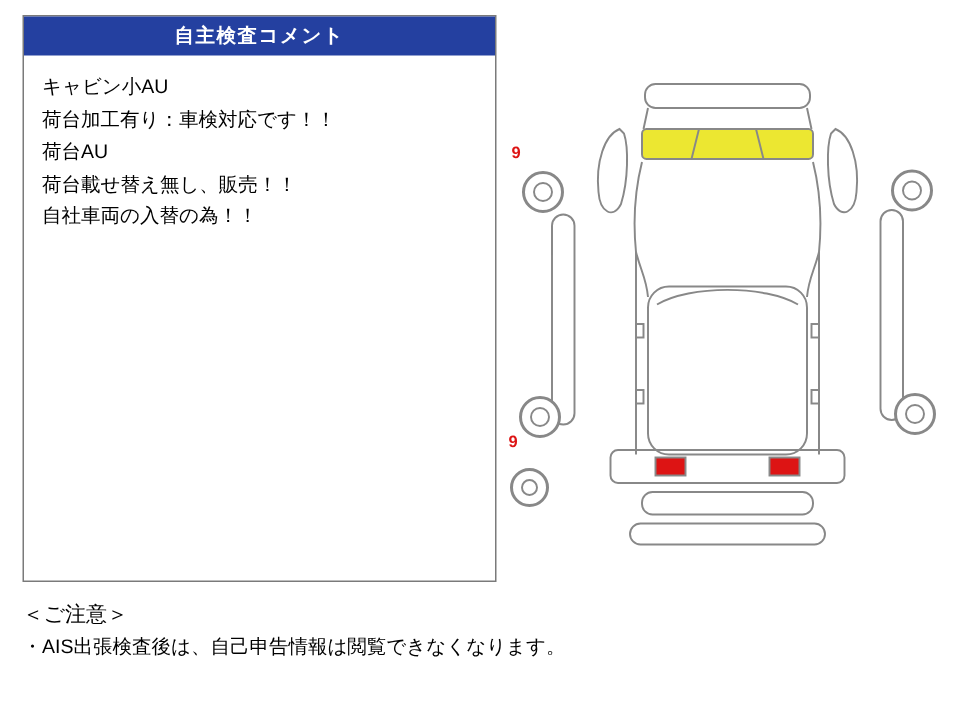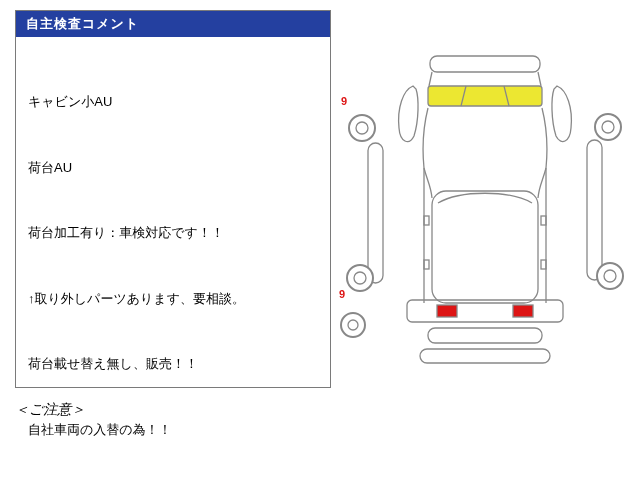--- a/index.html
+++ b/index.html
@@ -9,38 +9,37 @@
   }
   .comment-box{
     position:absolute;left:15px;top:10px;width:316px;height:378px;
     border:1px solid #7a7a7a;background:#fff;box-sizing:border-box;
   }
   .comment-header{
     height:26px;line-height:26px;padding:0 10px;
     color:#ffffff;font-weight:bold;font-size:13px;letter-spacing:1px;
   }
   .comment-body{padding:10px 12px;font-size:13px;line-height:21.5px;}
-  .comment-line{white-space:nowrap;margin-top:44px;}
+  .comment-line{white-space:nowrap;}
   .diagram-wrap{position:absolute;left:335px;top:48px;width:300px;height:325px;}
   .notes{position:absolute;left:15px;top:398px;font-size:13px;line-height:22px;}
-  .notes-title{font-size:14px;font-style:italic;}
+  .notes-title{font-size:14px;}
   svg text{font-family:"Liberation Sans","DejaVu Sans",sans-serif;}
 </style>
 </head>
 <body>
 
 <div class="page">
 
   <div class="comment-box">
-    <div class="comment-header" style="background-color: rgb(36, 64, 160);">自主検査コメント</div>
+    <div class="comment-header" style="background-color: rgb(36, 64, 160); text-align: center;">自主検査コメント</div>
     <div class="comment-body">
       <div class="comment-line">キャビン小AU</div>
+      <div class="comment-line">荷台加工有り：車検対応です！！</div>
       <div class="comment-line">荷台AU</div>
-      <div class="comment-line">荷台加工有り：車検対応です！！</div>
-      <div class="comment-line">↑取り外しパーツあります、要相談。</div>
       <div class="comment-line">荷台載せ替え無し、販売！！</div>
       <div class="comment-line">自社車両の入替の為！！</div>
     </div>
   </div>
 
   <div class="diagram-wrap">
     <svg viewBox="0 0 300 325" width="300" height="325">
       <g stroke="#888888" stroke-width="1.3" fill="none">
 
         <rect x="95" y="8" width="110" height="16" rx="7"></rect>
@@ -97,15 +96,16 @@
         <rect x="85" y="301" width="130" height="14" rx="7"></rect>
       </g>
 
       <text x="6" y="57" font-size="11" font-weight="bold" fill="#dd1414">9</text>
       <text x="4" y="250" font-size="11" font-weight="bold" fill="#dd1414">9</text>
     </svg>
   </div>
 
   <div class="notes">
     <div class="notes-title">＜ご注意＞</div>
+    <div class="notes-line">・AIS出張検査後は、自己申告情報は閲覧できなくなります。</div>
   </div>
 
 </div>
 
 </body></html>

